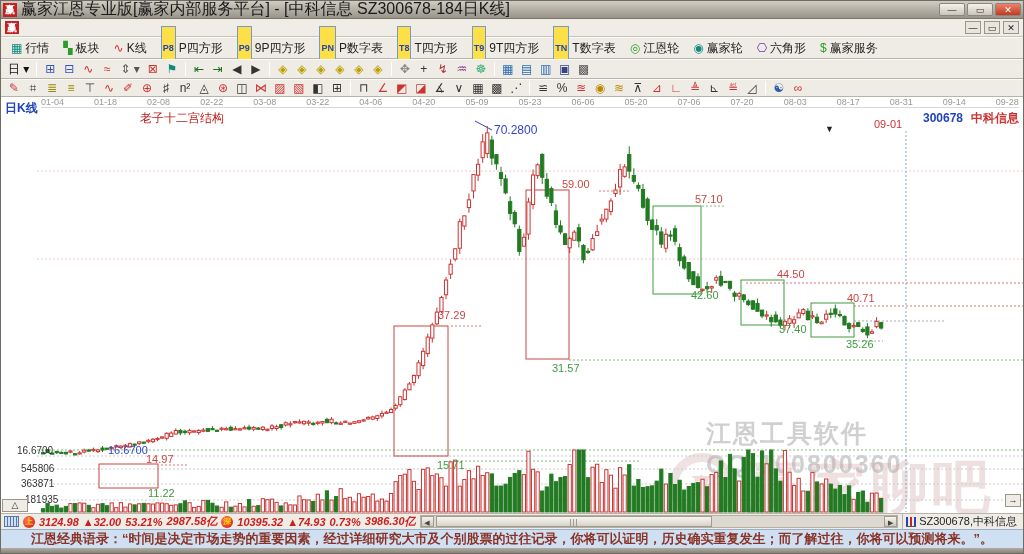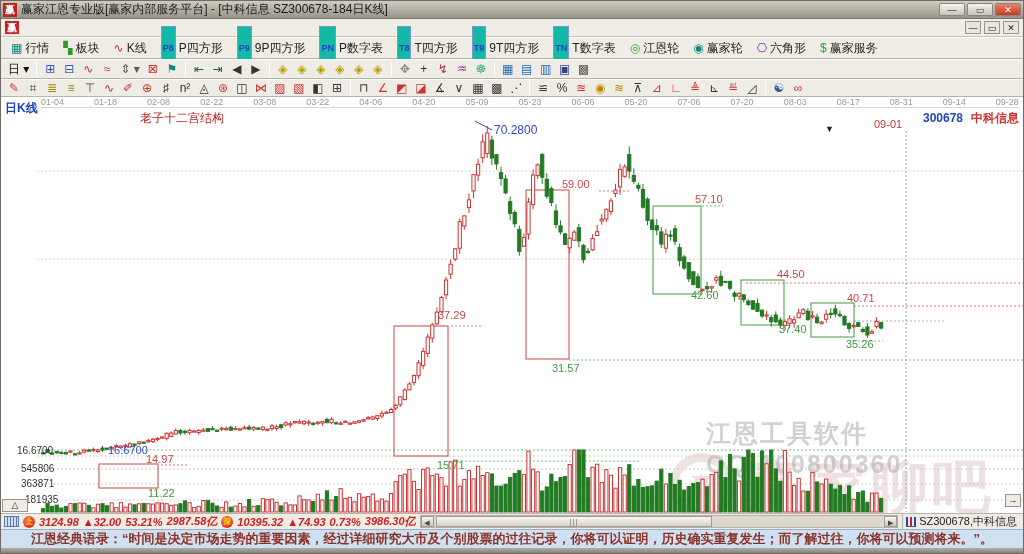--- a/index.html
+++ b/index.html
@@ -6,21 +6,21 @@
   html,body { width:1024px; height:554px; overflow:hidden;
     font-family:"Liberation Sans","DejaVu Sans",sans-serif; font-size:12px;
     background:#d4d0c8; cursor:default; }
   .window { width:1024px; height:554px; border:1px solid #6f6b63; display:flex; flex-direction:column; }
 
   
   .titlebar { height:18px; flex:0 0 18px; background:linear-gradient(#cfccc3,#989488);
     display:flex; align-items:center; padding:0 2px; border-bottom:1px solid #7a766e; }
   .app-icon { width:14px; height:14px; background:#c32222; color:#fff; font-weight:bold;
     font-size:10px; line-height:14px; text-align:center; margin-right:4px; flex:0 0 14px; }
-  .title-text { font-size:12px; color:#1a1a1a; white-space:nowrap; overflow:hidden; flex:1; }
+  .title-text { font-size:16px; color:#1a1a1a; white-space:nowrap; overflow:hidden; flex:1; }
   .win-btns { display:flex; gap:2px; }
   .win-btn { width:26px; height:13px; font-size:9px; line-height:12px; text-align:center;
     background:linear-gradient(#f4f2ec,#c9c5ba); border:1px solid #8a867c; border-radius:2px; color:#333; }
   .win-btn.close { background:linear-gradient(#e8836d,#c33a1f); color:#fff; font-weight:bold; }
 
   
   .menubar { height:18px; flex:0 0 18px; background:#f0ede6; display:flex; align-items:center;
     padding:0 4px; border-bottom:1px solid #c8c4ba; }
   .menu-item { padding:1px 7px; color:#111; white-space:nowrap; }
   .mdi-btns { margin-left:auto; display:flex; gap:3px; }
@@ -28,21 +28,21 @@
     border:1px solid #9a968c; background:#e8e5dd; color:#222; }
 
   
   .toolbar { background:#efece5; display:flex; align-items:center; padding:0 4px;
     border-top:1px solid #fbfaf6; border-bottom:1px solid #b8b4aa; white-space:nowrap; }
   .tb1 { height:22px; flex:0 0 22px; gap:2px; }
   .tb2 { height:20px; flex:0 0 20px; gap:1px; }
   .tb3 { height:18px; flex:0 0 18px; gap:1px; }
   .tb-item { display:flex; align-items:center; gap:3px; padding:1px 5px; border:1px solid transparent; color:#222; }
   .tb-badge { font-size:9px; font-weight:bold; color:#2244bb; border:1px solid #7799cc;
-    background:#14b8a6; padding:16px 1px; line-height:10px; }
+    background:#fde047; padding:16px 1px; line-height:10px; }
   .tb-glyph { font-size:12px; line-height:14px; }
   .tb-btn { min-width:18px; text-align:center; padding:0 2px; font-size:12px; line-height:16px;
     border:1px solid transparent; }
   .tb-sep { width:1px; height:14px; background:#b0aca2; border-right:1px solid #fff; margin:0 3px; }
 
   
   .chart-area { position:relative; flex:0 0 416px; height:416px; background:#fff; overflow:hidden; }
   .date-ruler { position:absolute; left:40px; right:4px; top:0; height:11px; display:flex;
     justify-content:space-between; border-bottom:1px solid #d8d8d8; }
   .date-ruler span { font-size:9px; color:#999; }

